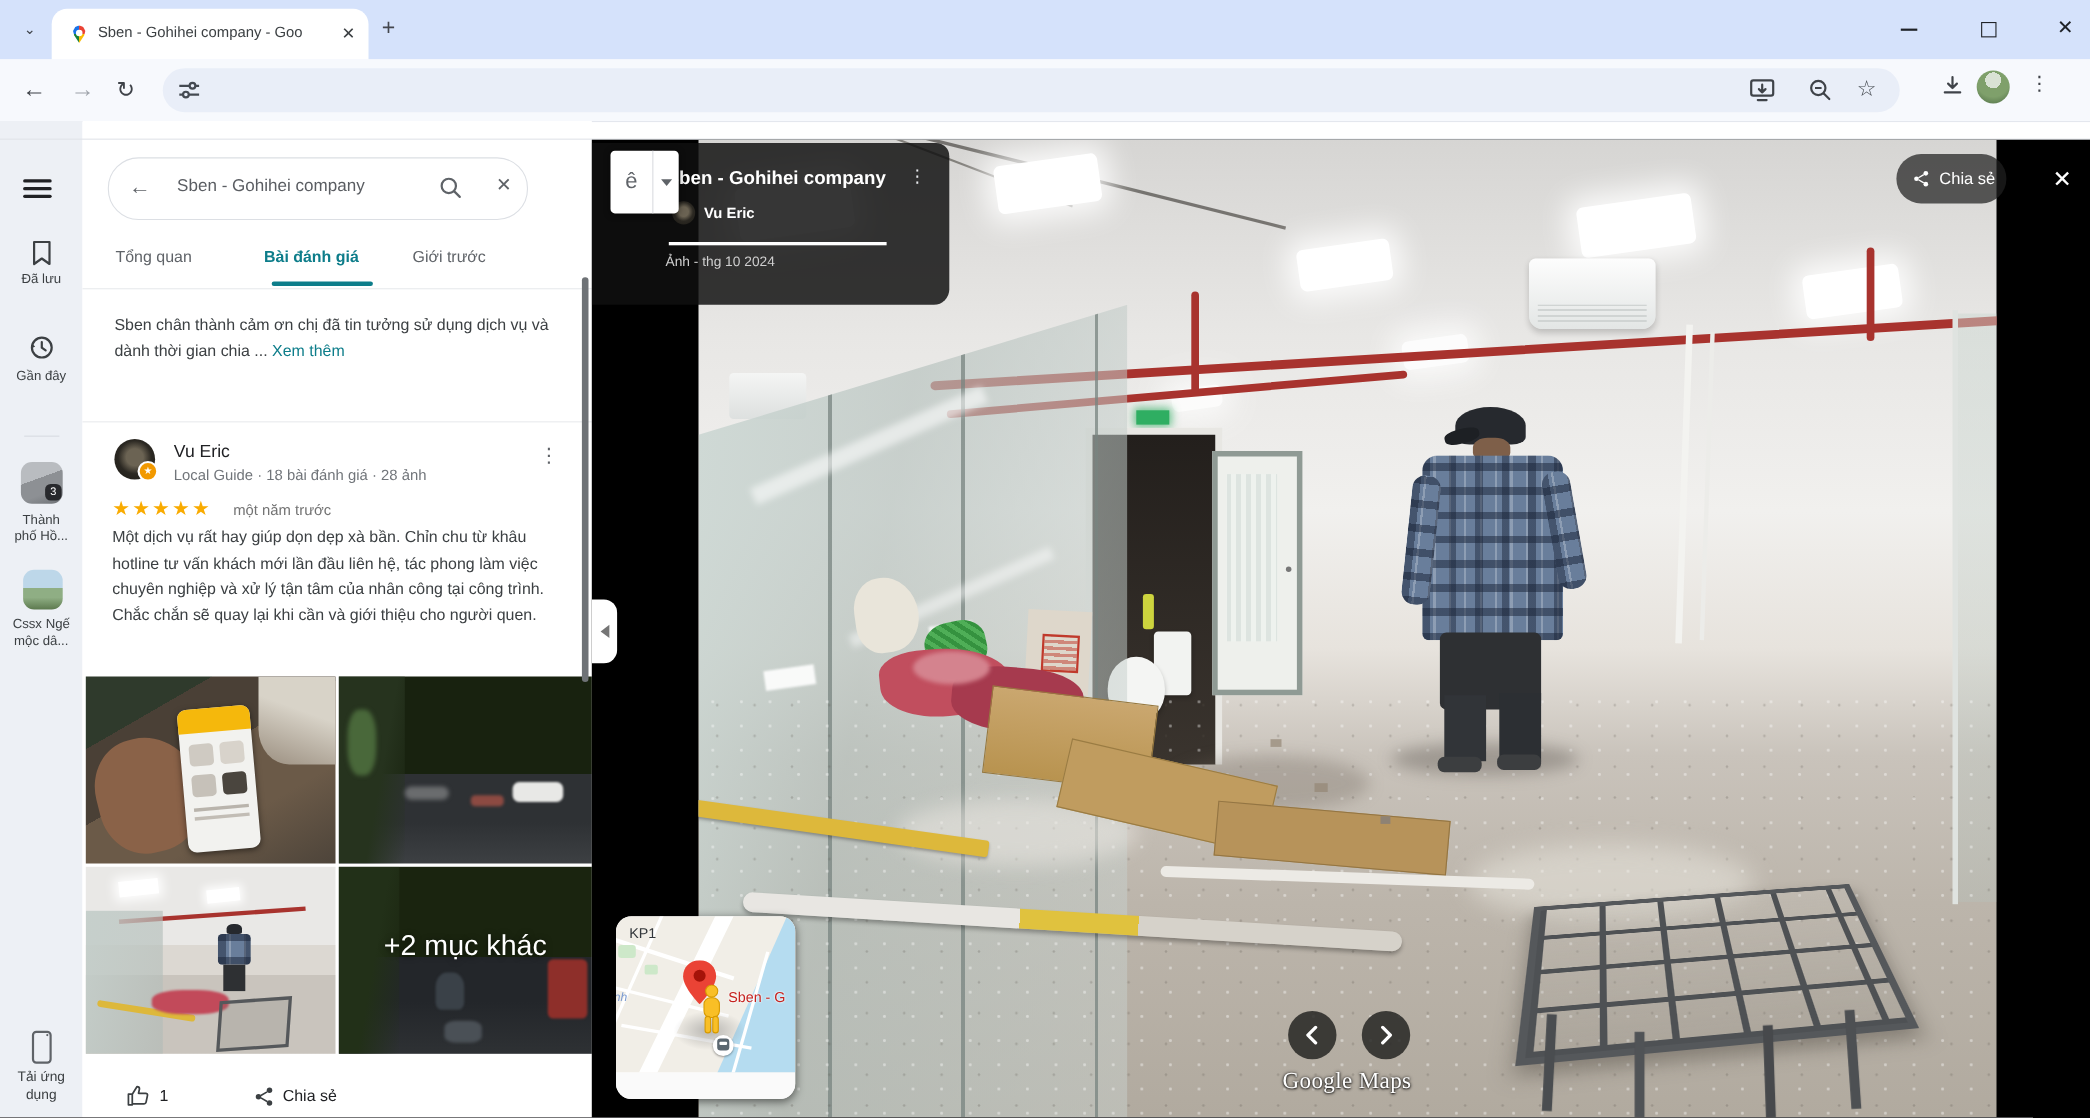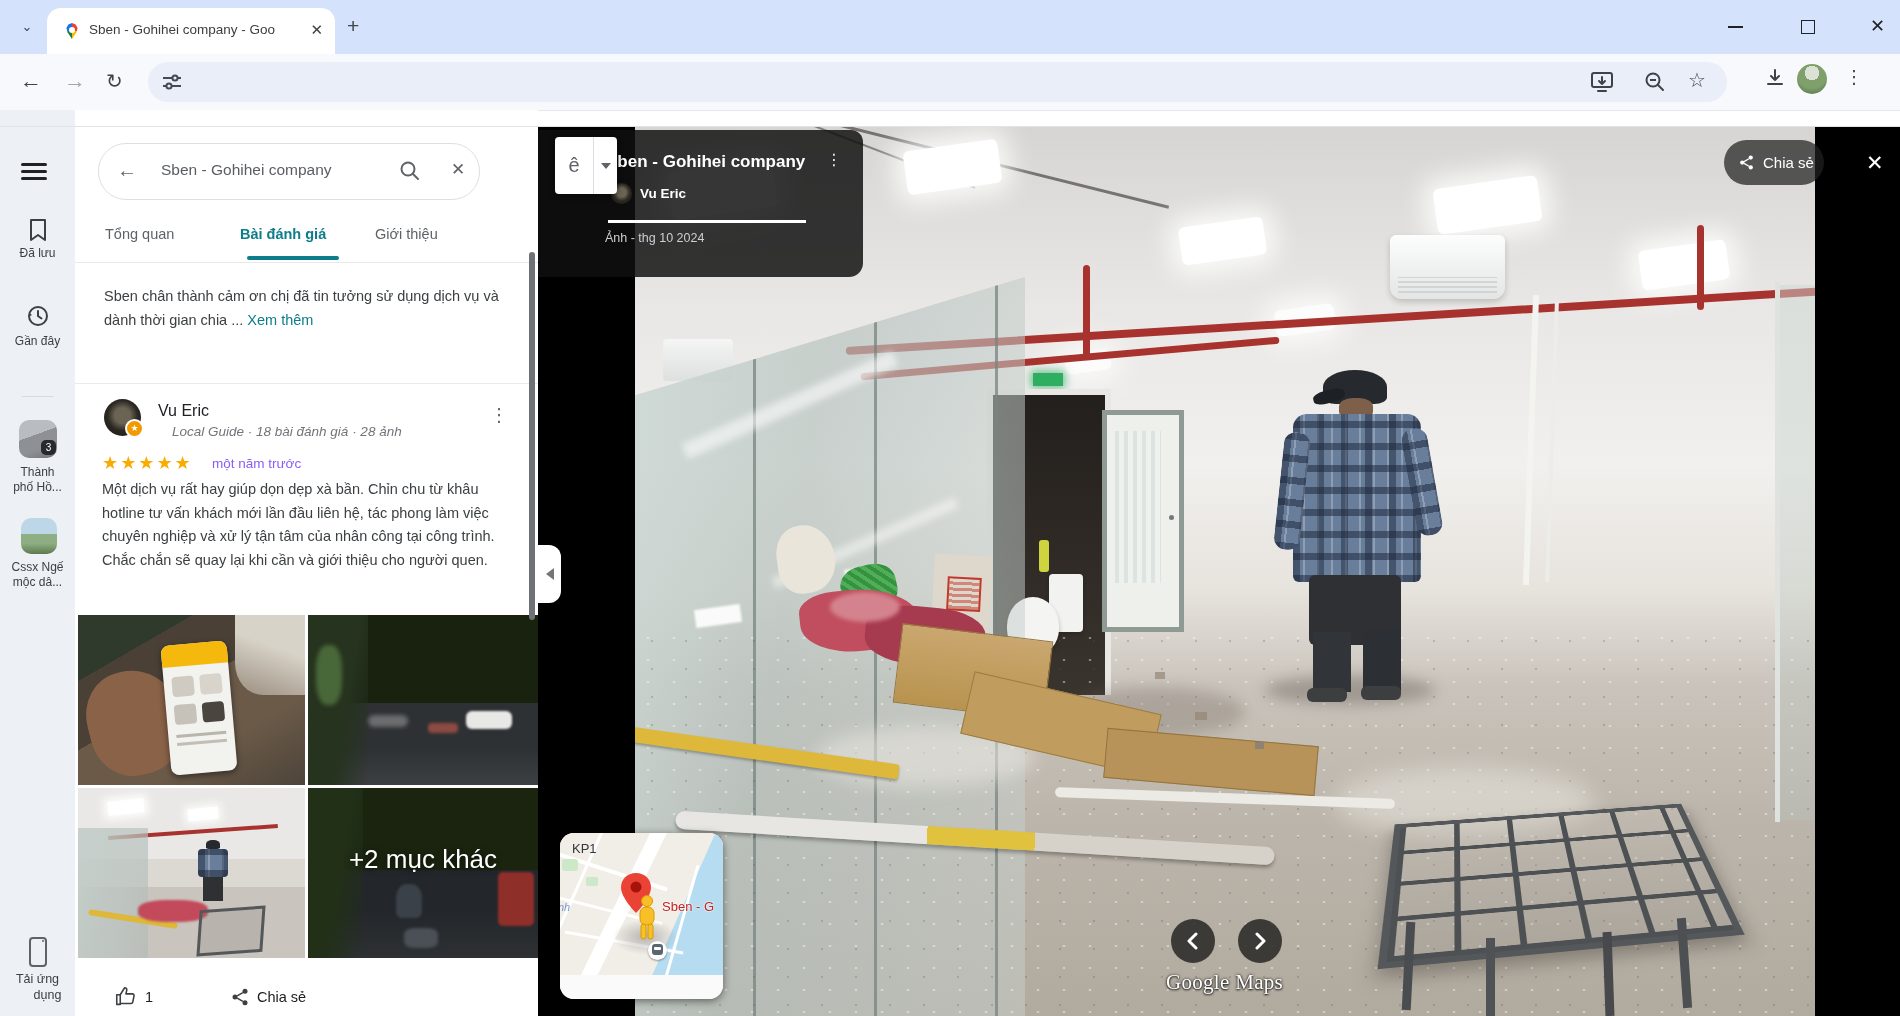--- a/index.html
+++ b/index.html
@@ -154,53 +154,53 @@
       <div class="thumbsq" style="left:21px;top:408px;width:36px;height:36px;background:linear-gradient(180deg,#bdd7e9 0 45%,#8fae84 45% 70%,#5d7a4f 100%);"></div>
       <div class="rail-label" style="top:450px;">Cssx Ngế</div>
       <div class="rail-label" style="top:465px;">mộc dâ...</div>
     </div>
     <div>
       <svg class="abs" style="left:28px;top:826px;" width="20" height="32" viewBox="0 0 20 32">
           <rect x="2" y="2" width="16" height="28" rx="3" stroke="#5f6368" stroke-width="2" fill="none"></rect>
           <circle cx="15" cy="5" r="1" fill="#5f6368"></circle>
         </svg>
       <div class="rail-label" style="top:862px;font-size:12.5px;">Tải ứng</div>
-      <div class="rail-label" style="top:878px;font-size:12.5px;padding-left:10px;">dụng</div>
+      <div class="rail-label" style="top:878px;font-size:12.5px;">dụng</div>
     </div>
   </div>
 
   <div class="panel">
     <div class="spill">
       <div class="abs" style="left:18px;top:15px;font-size:20px;color:#5f6368;">←</div>
       <div class="abs" style="left:62px;top:17px;font-size:15.5px;color:#5a5d62;">Sben - Gohihei company</div>
       <svg class="abs" style="left:300px;top:16px;" width="22" height="22" viewBox="0 0 22 22">
           <circle cx="9" cy="9" r="6.5" stroke="#5f6368" stroke-width="2" fill="none"></circle>
           <line x1="14" y1="14" x2="19" y2="19" stroke="#5f6368" stroke-width="2" stroke-linecap="round"></line>
         </svg>
       <div class="abs" style="left:352px;top:15px;font-size:17px;color:#5f6368;">✕</div>
     </div>
     <div class="ptab" style="left:30px;">Tổng quan</div>
     <div class="ptab active" style="left:165px;">Bài đánh giá</div>
-    <div class="ptab" style="left:300px;">Giới thiệu</div>
+    <div class="ptab" style="left:300px;">Giới trước</div>
     <div class="abs" style="left:172px;top:146px;width:92px;height:3.5px;border-radius:2px;background:#0d7d8a;"></div>
     <div class="divider" style="top:152px;"></div>
 
     <div class="abs body-txt" style="left:29px;top:124px;width:412px;top:175px;"><span>Sben chân thành cảm ơn chị đã tin tưởng sử dụng dịch vụ và dành thời gian chia ... </span><span style="color:#0d7d8a;">Xem thêm</span></div>
 
     <div class="divider" style="top:273px;"></div>
 
     <div class="abs" style="left:29px;top:289px;width:37px;height:37px;border-radius:50%;background:radial-gradient(circle at 50% 45%,#6b6353 0 28%,#2b2822 55%,#1c1a15 100%);">
       <div class="star-badge">★</div>
     </div>
     <div class="abs" style="left:83px;top:292px;font-size:16px;color:#202124;">Vu Eric</div>
-    <div class="abs" style="left:97px;top:314px;font-size:13.5px;color:#71757a;font-style:italic;">Local Guide · 18 bài đánh giá · 28 ảnh</div>
+    <div class="abs" style="left:83px;top:314px;font-size:13.5px;color:#71757a;">Local Guide · 18 bài đánh giá · 28 ảnh</div>
     <div class="abs" style="left:415px;top:294px;font-size:18px;color:#5f6368;">⋮</div>
 
     <div class="abs" style="left:27px;top:342px;font-size:18px;letter-spacing:2px;color:#f9ab00;">★★★★★</div>
-    <div class="abs" style="left:137px;top:346px;font-size:13.5px;color:#8b5cf6;">một năm trước</div>
+    <div class="abs" style="left:137px;top:346px;font-size:13.5px;color:#737373;">một năm trước</div>
     <div class="abs body-txt" style="left:27px;top:368px;width:420px;">Một dịch vụ rất hay giúp dọn dẹp xà bần. Chỉn chu từ khâu hotline tư vấn khách mới lần đầu liên hệ, tác phong làm việc chuyên nghiệp và xử lý tận tâm của nhân công tại công trình. Chắc chắn sẽ quay lại khi cần và giới thiệu cho người quen.</div>
 
     <div class="gridph" style="left:3px;top:505px;width:227px;height:170px;background:linear-gradient(150deg,#2f3a2c 0 22%,#4a4036 22% 45%,#6b5a48 45% 70%,#4d443a 100%);">
       <div class="abs" style="left:10px;top:55px;width:95px;height:105px;border-radius:45% 55% 50% 45%;background:#8a6248;transform:rotate(-14deg);"></div>
       <div class="abs" style="left:88px;top:28px;width:66px;height:130px;background:#f2f2ef;border-radius:8px;transform:rotate(-5deg);box-shadow:0 2px 6px rgba(0,0,0,.5);">
         <div class="abs" style="left:0;top:0;width:66px;height:22px;border-radius:8px 8px 0 0;background:#f5b80c;"></div>
         <div class="abs" style="left:8px;top:32px;width:22px;height:20px;background:#cfcac2;border-radius:4px;"></div>
         <div class="abs" style="left:36px;top:32px;width:22px;height:20px;background:#d8d3cb;border-radius:4px;"></div>
         <div class="abs" style="left:8px;top:60px;width:22px;height:20px;background:#c6c1b9;border-radius:4px;"></div>
         <div class="abs" style="left:36px;top:60px;width:22px;height:20px;background:#4a453e;border-radius:4px;"></div>

